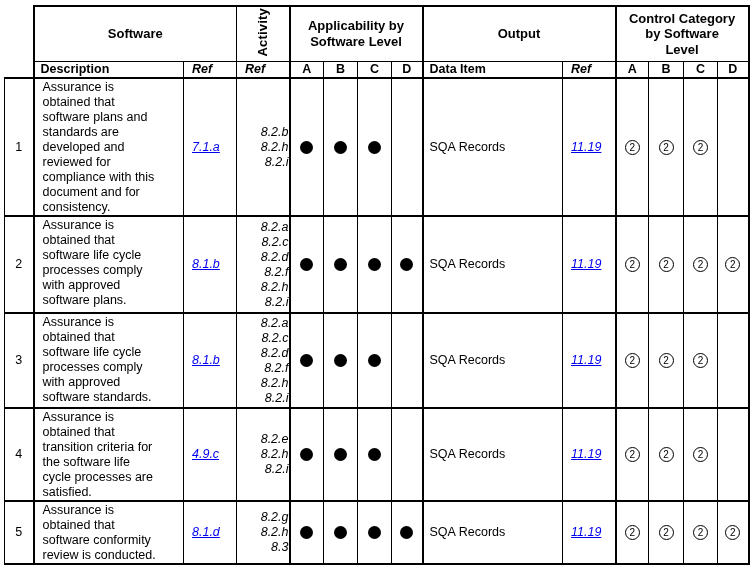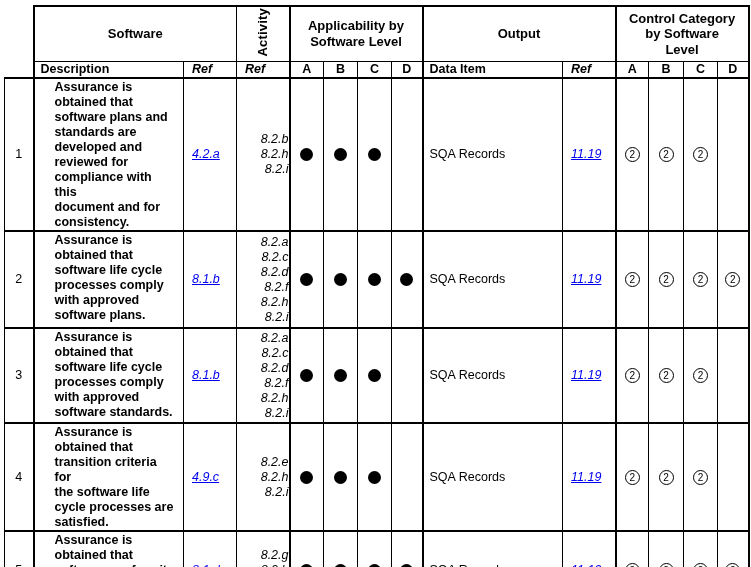--- a/index.html
+++ b/index.html
@@ -21,21 +21,21 @@
   tbody tr:nth-child(5){height:63px;}
   .blank{border:none !important;background:#fff;}
   .thL{border-left-width:2px;}
   .thR{border-right-width:2px;}
   .grp{text-align:center;font-size:13px;line-height:15.5px;}
   .pre{white-space:pre-line;}
   .c{text-align:center;}
   .lref{text-align:left;padding-left:8px;font-style:italic;}
   .litem{text-align:left;padding-left:6px;}
   td.desc{text-align:left;vertical-align:top;white-space:pre-line;
-          padding:1px 8px 0 20px;font-weight:bold;}
+          padding:1px 8px 0 8px;}
   td.aref div{white-space:pre-line;text-align:right;}
   .vtext{writing-mode:vertical-rl;transform:rotate(180deg);
          font-weight:bold;font-size:13px;letter-spacing:0.2px;}
   a{color:#0000EE;text-decoration:underline;cursor:pointer;}
   .dot{display:inline-block;width:13px;height:13px;border-radius:50%;
        background:#000;vertical-align:middle;}
   .circ{display:inline-flex;width:13px;height:13px;border:1px solid #000;
         border-radius:50%;align-items:center;justify-content:center;
         font-size:10px;line-height:13px;vertical-align:middle;}
 </style>
@@ -95,21 +95,21 @@
         <td class="c">1</td>
         <td class="desc thL">Assurance is
 obtained that
 software plans and
 standards are
 developed and
 reviewed for
 compliance with this
 document and for
 consistency.</td>
-        <td class="lref"><a>4.2.a</a></td>
+        <td class="lref"><a>7.1.a</a></td>
         <td class="aref lref">
           <div>8.2.b
 8.2.h
 8.2.i</div>
         </td>
         <td class="c thL"><span class="dot"></span></td>
         <td class="c"><span class="dot"></span></td>
         <td class="c"><span class="dot"></span></td>
         <td class="c"></td>
         <td class="litem thL">SQA Records</td>

